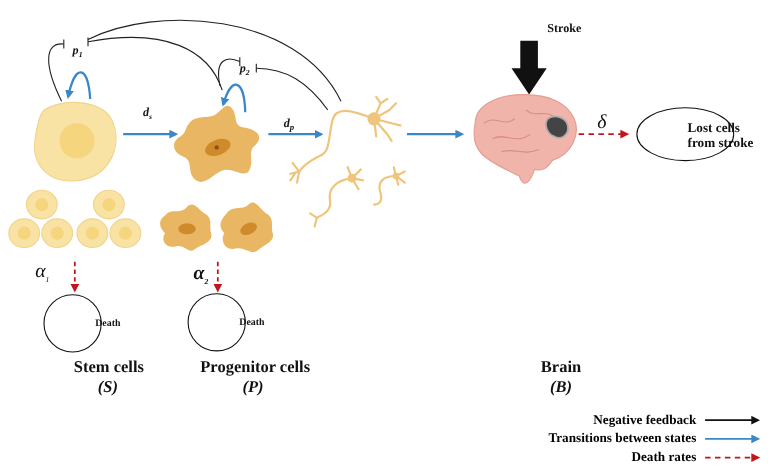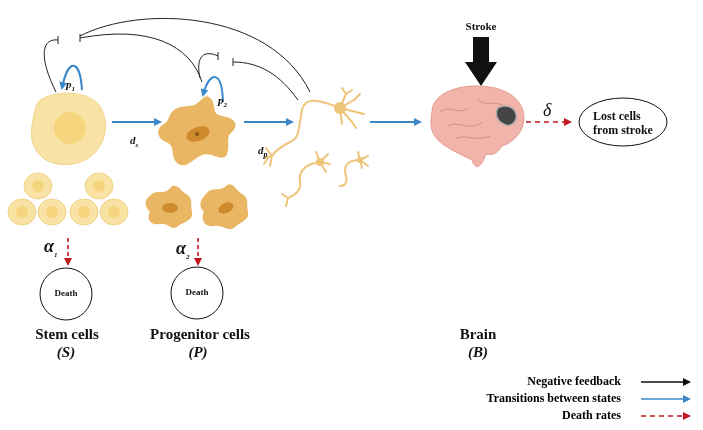--- a/index.html
+++ b/index.html
@@ -1,23 +1,23 @@
 <!DOCTYPE html>
 <html><head>
 <meta charset="utf-8">
 <style>
   html, body { margin:0; padding:0; background:#ffffff; }
   body { width:703px; height:430px; overflow:hidden; position:relative; font-family:"Liberation Serif", serif; }
   #stage { position:absolute; left:0; top:0; width:703px; height:430px; }
   .lbl { position:absolute; font-family:"Liberation Serif", serif; color:#111; font-weight:bold; white-space:nowrap; }
-  .c { text-align:center; transform:translateX(-50%); }
+  .c { text-align:center; transform:translateX(-50%);margin-left:32px; }
   .death { font-size:9px; }
   .cap { font-size:15px; }
-  .var { font-size:11px; font-style:italic;margin-top:38px; }
-  .legend-row { position:absolute; right:6px; display:flex; align-items:center; gap:18px; font-size:12px; font-weight:bold; }
+  .var { font-size:11px; font-style:italic; }
+  .legend-row { position:absolute; right:6px; display:flex; align-items:center; gap:6px; font-size:12px; font-weight:bold; }
   .legend-row svg { width:58px; height:10px; }
   .ell-text { font-size:12px; line-height:14px; text-align:left; }
 </style>
 </head>
 <body>
 
 <div id="stage">
 <svg width="703" height="430" viewBox="0 0 703 430" xmlns="http://www.w3.org/2000/svg" style="position:absolute;left:0;top:0">
   <defs>
     <marker id="mBlue" markerWidth="8" markerHeight="8" refX="6" refY="4" orient="auto" markerUnits="userSpaceOnUse">
@@ -122,21 +122,21 @@
   <line x1="198" y1="238" x2="198" y2="264" stroke="#c0161c" stroke-width="1.6" stroke-dasharray="4,3" marker-end="url(#mRed)"></line>
 
   <circle cx="66" cy="294" r="26" fill="#fff" stroke="#111" stroke-width="1"></circle>
   <circle cx="197" cy="293" r="26" fill="#fff" stroke="#111" stroke-width="1"></circle>
 </svg>
 
 <div class="lbl var" style="left:66px;top:40px"><span>p</span><sub style="font-size:7px">1</sub></div>
 <div class="lbl var" style="left:218px;top:56px"><span>p</span><sub style="font-size:7px">2</sub></div>
 <div class="lbl var" style="left:130px;top:96px"><span>d</span><sub style="font-size:7px">s</sub></div>
 <div class="lbl var" style="left:258px;top:106px"><span>d</span><sub style="font-size:8px">p</sub></div>
-<div class="lbl" style="left:44px;top:236px;font-size:18px;font-weight:bold;font-style:italic"><span>α</span><sub style="font-size:7px">1</sub></div>
+<div class="lbl" style="left:32px;top:236px;font-size:18px;font-weight:normal;font-style:italic"><span>α</span><sub style="font-size:7px">1</sub></div>
 <div class="lbl" style="left:176px;top:238px;font-size:18px;font-weight:bold;font-style:italic"><span>α</span><sub style="font-size:7px">2</sub></div>
 <div class="lbl" style="left:543px;top:100px;font-size:18px;font-weight:normal;font-style:italic">δ</div>
 
 <div class="lbl c" style="left:481px;top:20px;font-size:11px">Stroke</div>
 
 <div class="lbl c ell-text" style="left:623px;top:109px">
       <div>Lost cells</div>
       <div>from stroke</div>
     </div>
 

